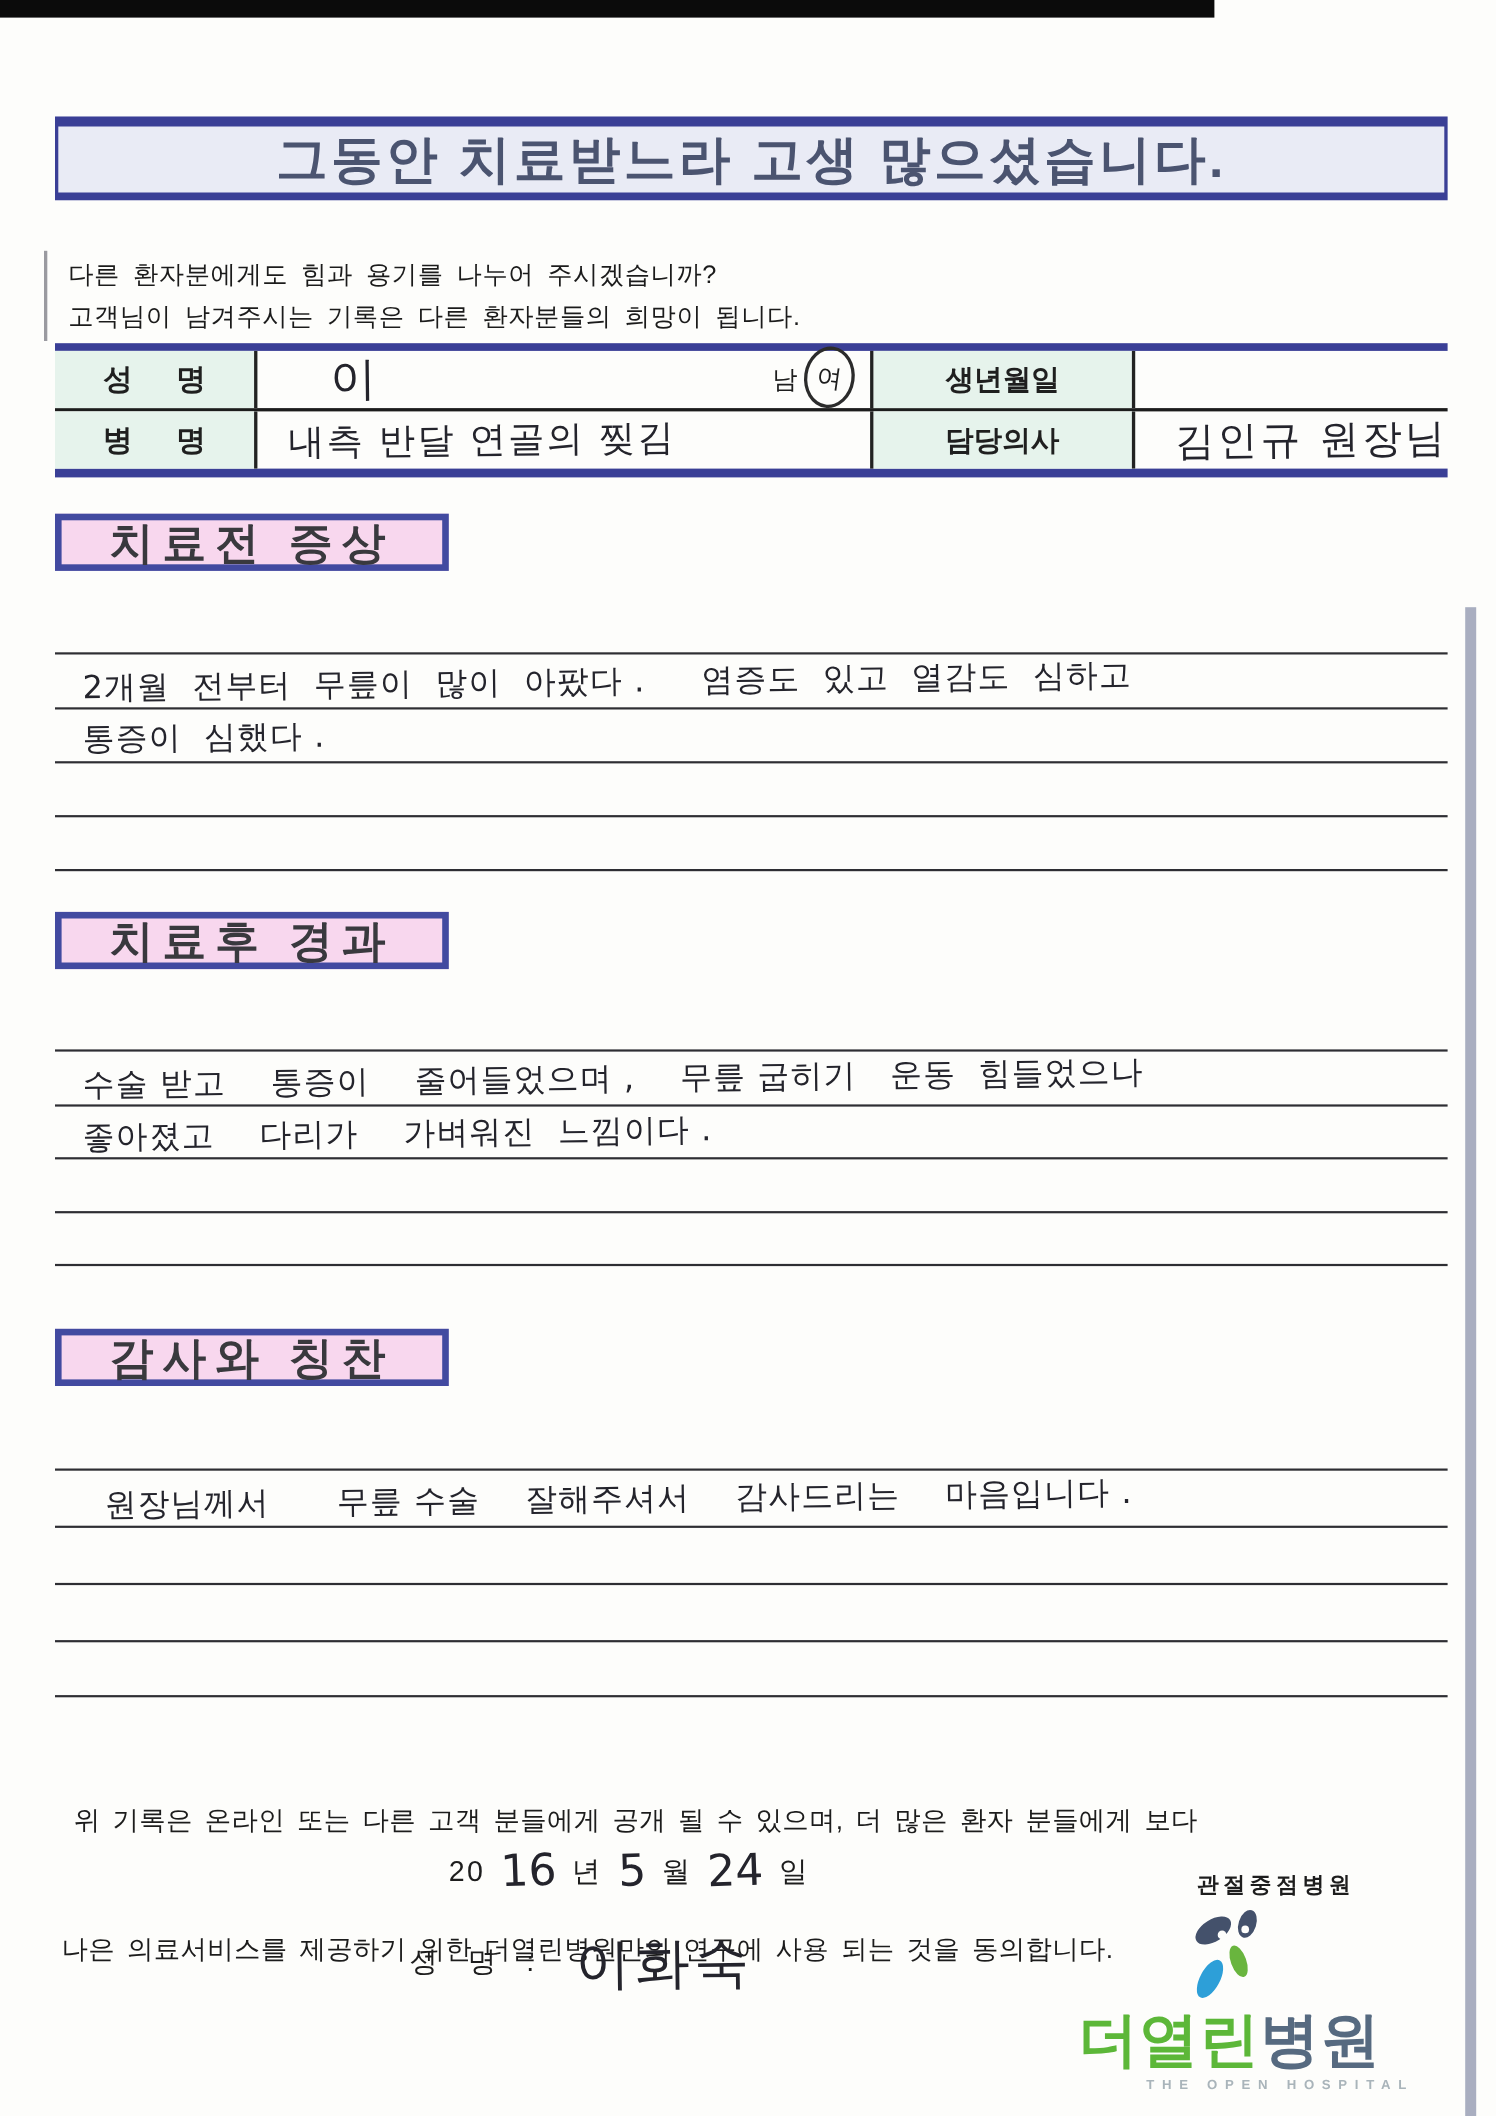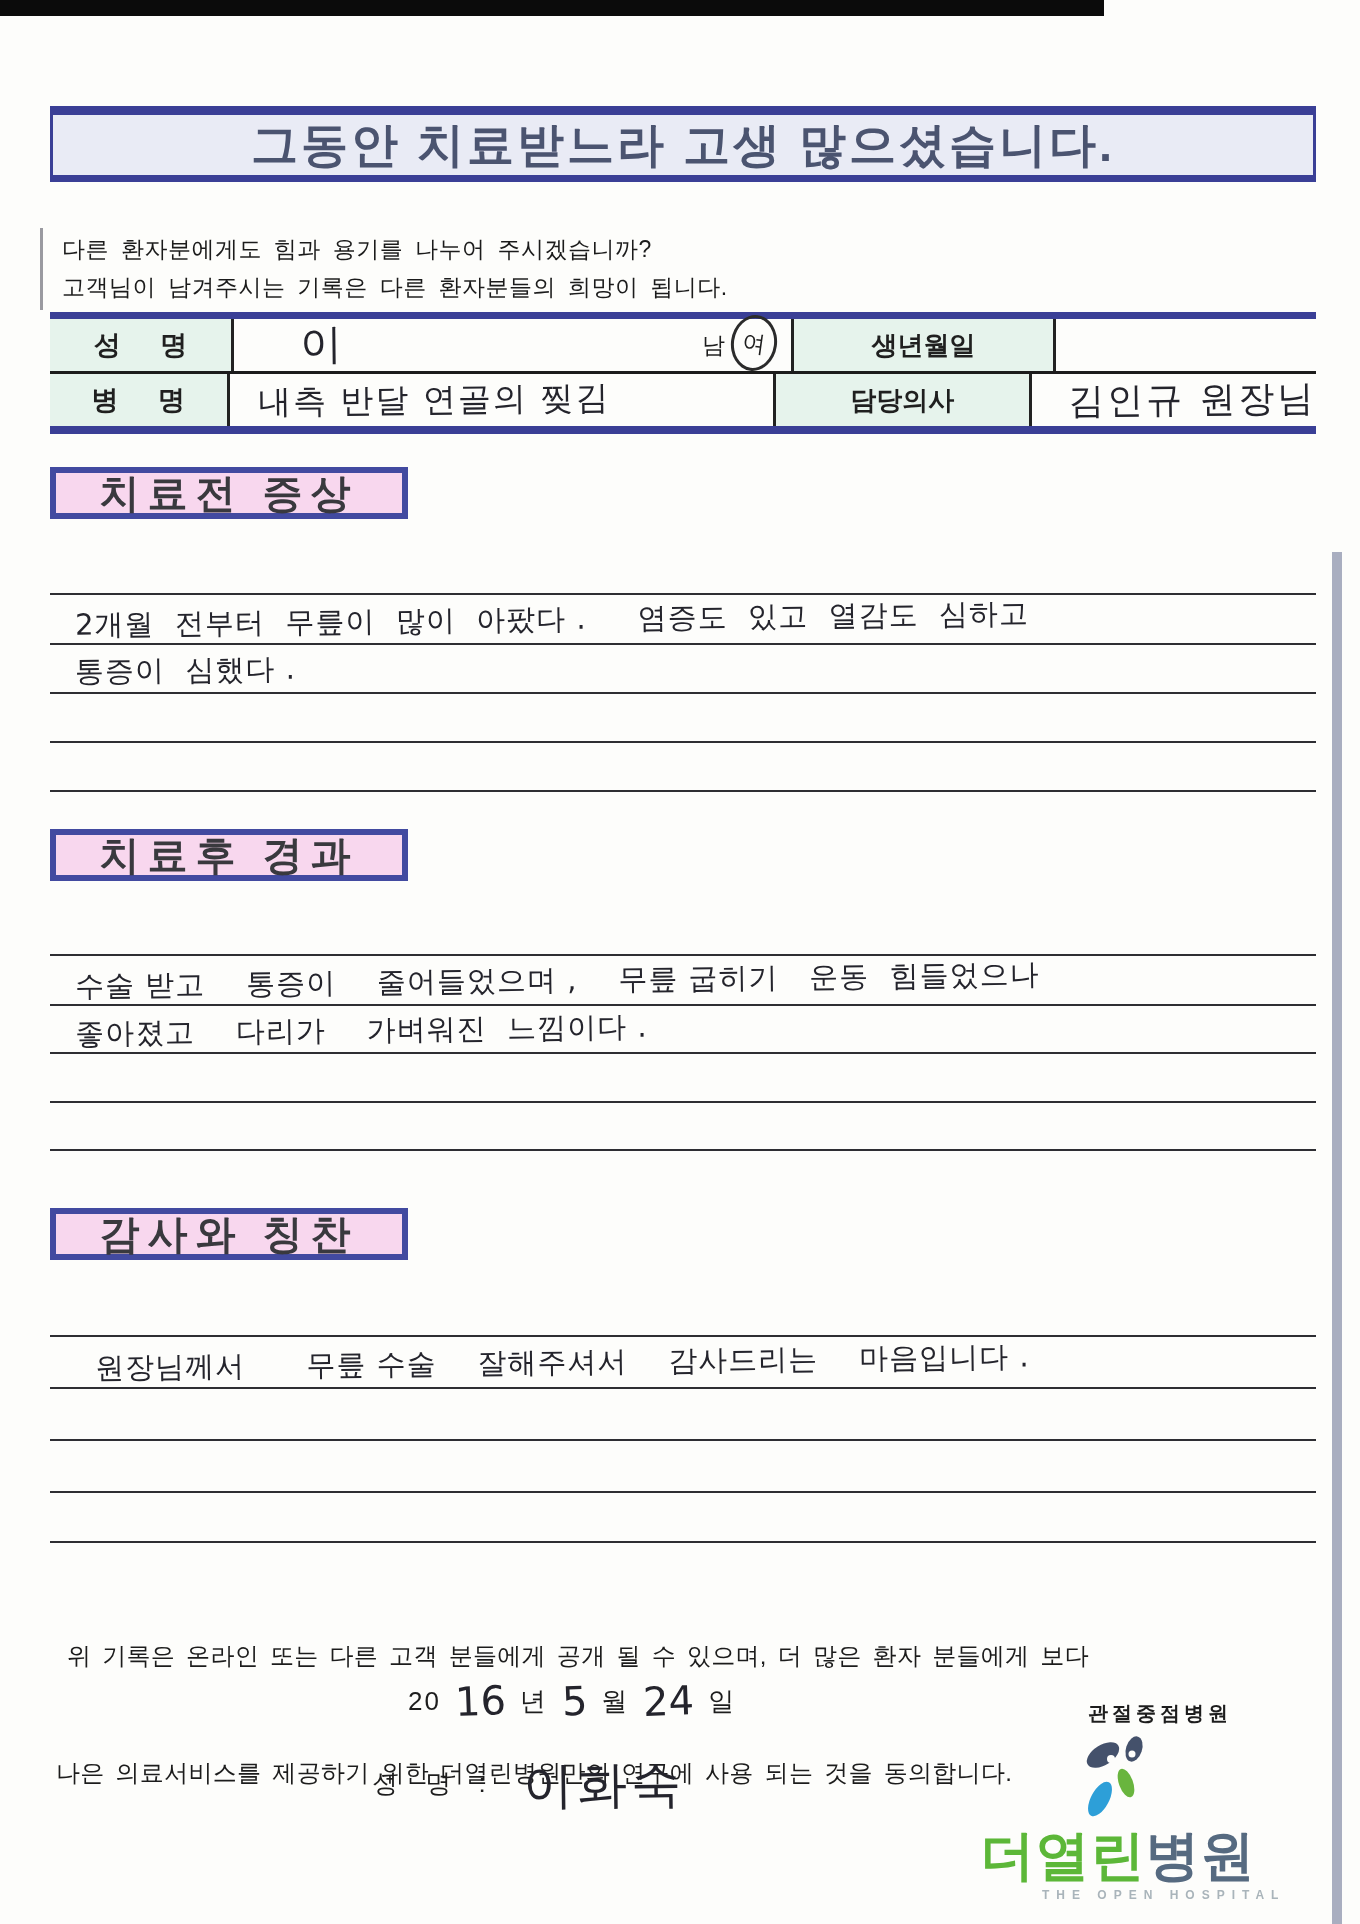--- a/index.html
+++ b/index.html
@@ -23,21 +23,21 @@
 
   
   .ptable { position:absolute; left:50px; top:312px; width:1266px;
             border-top:7px solid #3a3f96; border-bottom:8px solid #3a3f96;text-align:center; }
   .prow { display:flex; height:52px; align-items:stretch; }
   .prow-div { height:3px; background:#1c1c1c; }
   .cell { display:flex; align-items:center; }
   .lbl  { width:184px; background:#e6f3ec; border-right:3px solid #222;
           justify-content:center; font-size:27px; font-weight:600; color:#1f1f1f; word-spacing:32px; }
   .val1 { width:560px; border-right:3px solid #222; position:relative; }
-  .lbl2 { width:262px; background:#e6f3ec; border-right:3px solid #222;
+  .lbl2 { width:238px; background:#e6f3ec; border-right:3px solid #222;
           justify-content:center; font-size:26px; font-weight:600; color:#1f1f1f; }
   .val2 { flex:1; }
   .gender-wrap { position:absolute; right:14px; top:0; height:52px; display:flex; align-items:center; gap:6px;
                  font-size:23px; color:#1d1d1d; }
   .circle-f { display:inline-flex; align-items:center; justify-content:center;
               width:46px; height:56px; border:3px solid #2b2b2b; border-radius:50%;
               transform:rotate(8deg); margin-top:-4px; font-size:23px; }
 
   
   .hw { font-family:"DejaVu Sans", sans-serif; color:#24242c; white-space:pre; transform:rotate(-0.7deg); }

